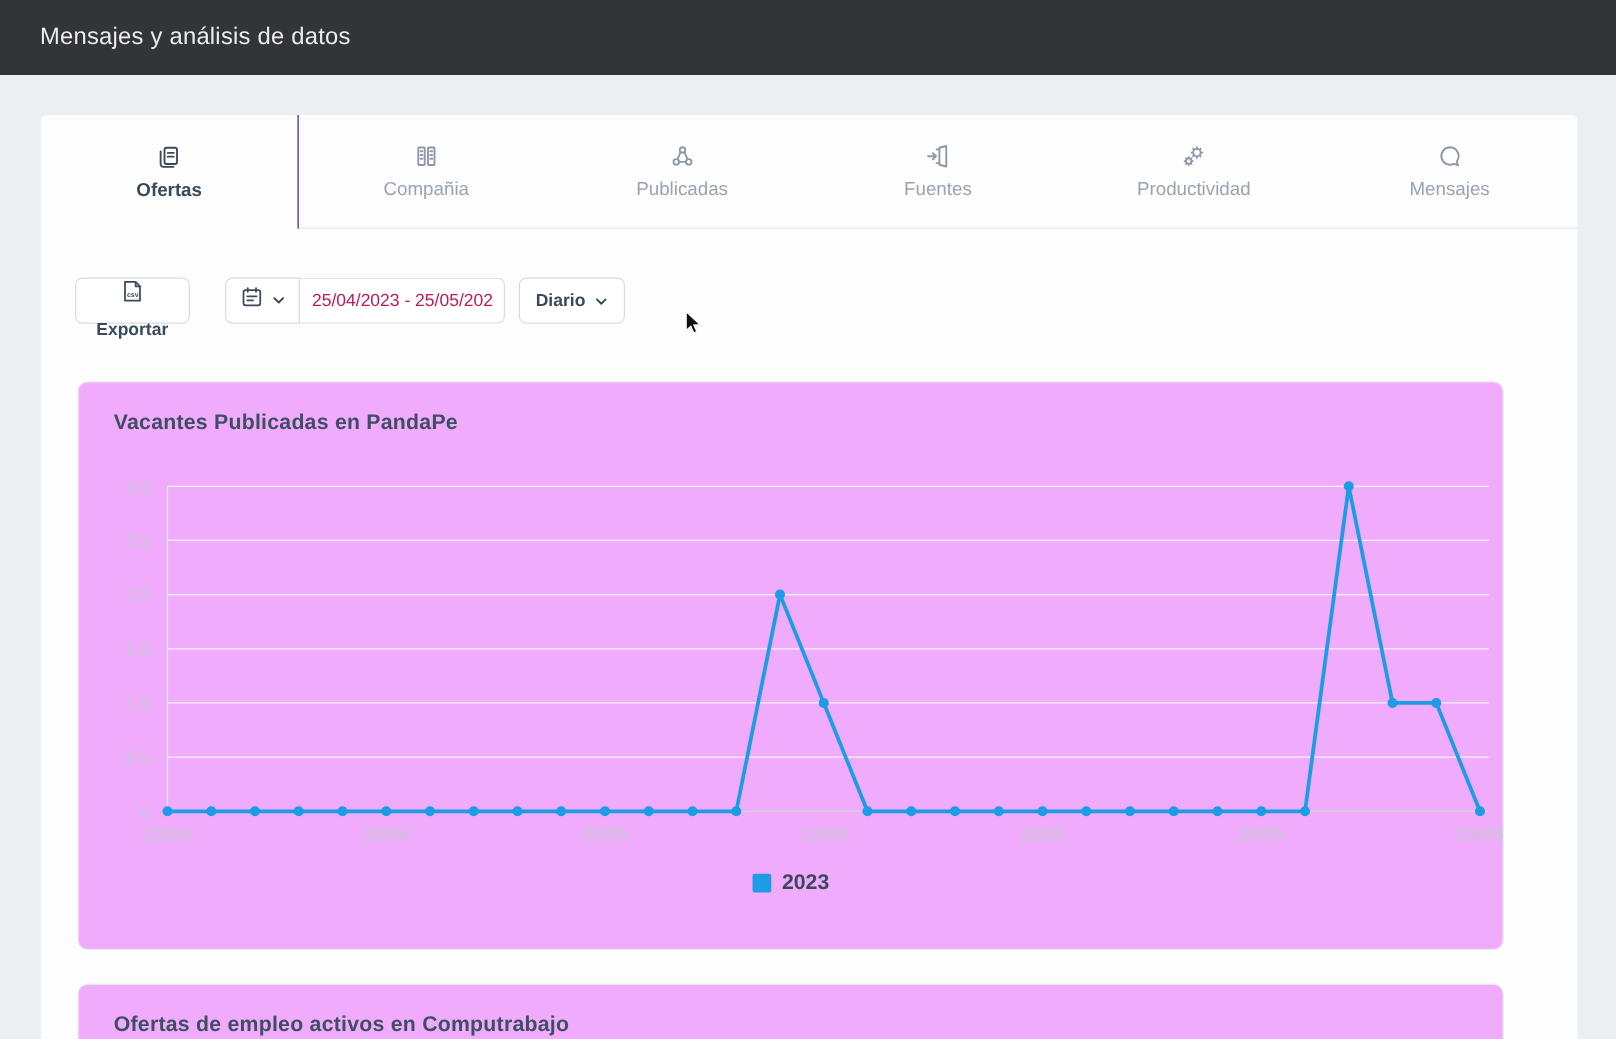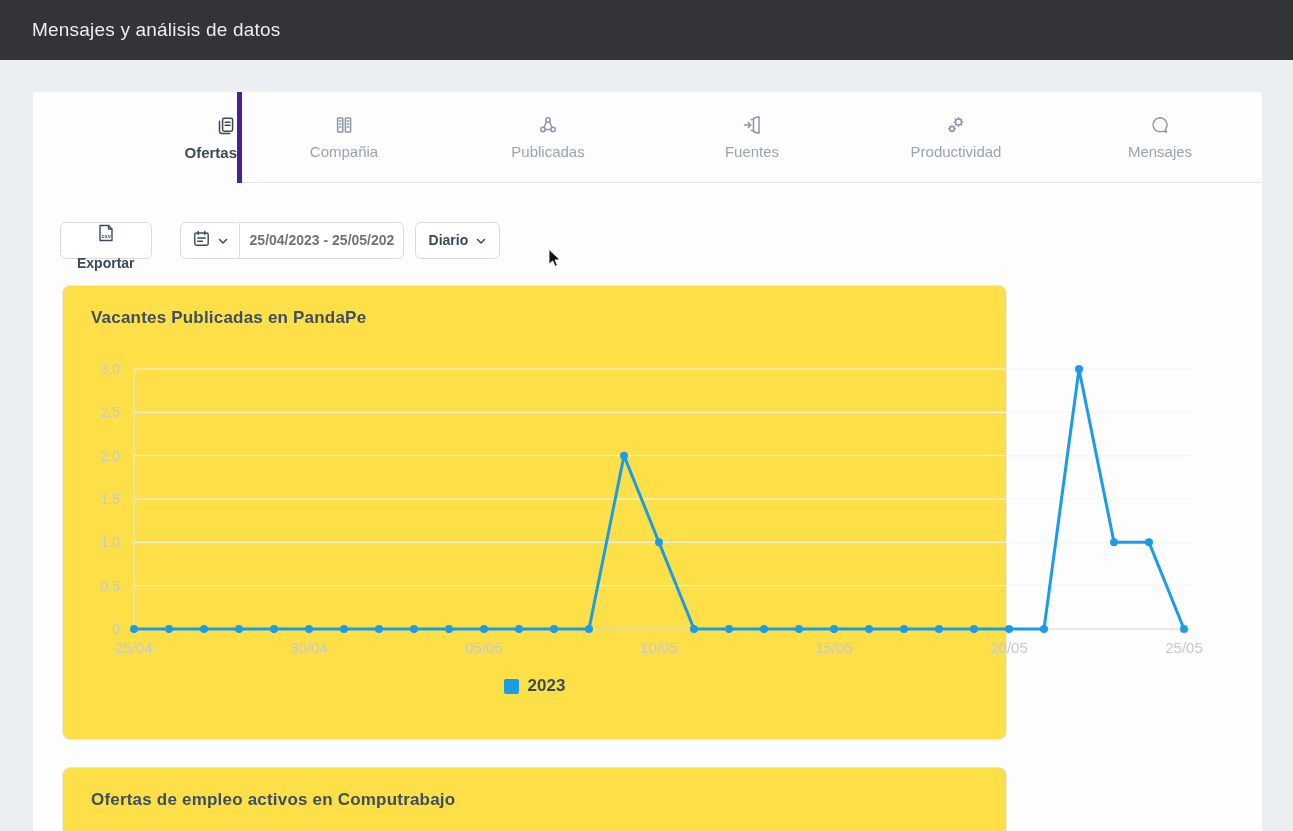--- a/index.html
+++ b/index.html
@@ -9,40 +9,40 @@
   .topbar { position:absolute; left:0; top:0; width:1293px; height:60px;
     background:#333438; display:flex; align-items:center; padding-left:32px; }
   .topbar-title { color:#ededed; font-size:19px; letter-spacing:.2px; }
 
   .container { position:absolute; left:33px; top:92px; width:1229px; height:739px;
     background:#fdfdfe; border-radius:4px 4px 0 0; }
 
   .tabbar { display:flex; width:100%; height:91px; }
   .tab { flex:1; display:flex; flex-direction:column; align-items:center;
     justify-content:center; gap:7px; border-bottom:1px solid #e4e7eb; cursor:pointer; }
-  .tab.active { border-bottom:none; border-right:5px solid #4c1d95;align-items:flex-end; }
+  .tab.active { border-bottom:none; border-right:1px solid #4c1d95; }
   .tab-label { font-size:15px; color:#9aa3b0; }
   .tab.active .tab-label { color:#3a4a5a; font-weight:bold; }
   .tab-icon svg { display:block; }
 
   .toolbar { position:absolute; left:27px; top:129px; height:38px; display:flex; align-items:center; }
   .btn { display:flex; align-items:center; gap:9px; height:37px; background:#fff;
     border:1px solid #d8dce2; border-radius:6px; padding:0 16px; cursor:pointer;
     color:#3a4a5a; font-size:14px; }
   .btn-export { font-weight:bold; margin-right:28px;flex-direction:column; }
   .date-group { display:flex; height:37px; margin-right:11px; }
   .date-cal { display:flex; align-items:center; gap:7px; padding:0 11px; background:#fff;
     border:1px solid #d8dce2; border-radius:6px 0 0 6px; cursor:pointer; }
   .date-text { display:flex; align-items:center; width:164px; padding:0 10px; background:#fff;
     border:1px solid #d8dce2; border-left:none; border-radius:0 6px 6px 0;
-    color:#737373; font-size:14px; white-space:nowrap; overflow:hidden; cursor:text;font-weight:bold; }
+    color:#be185d; font-size:14px; white-space:nowrap; overflow:hidden; cursor:text; }
   .btn-freq { gap:8px; font-weight:600; padding:4px 13px; }
 
-  .card { position:absolute; left:29px; width:945px; background:#fde047;
-    border:1px solid #e6e8ec; border-radius:8px; }
+  .card { position:absolute; left:29px; width:1141px; background:#f0abfc;
+    border:1px solid #e6e8ec; border-radius:8px;margin-top:20px; }
   .card-chart { top:193px; height:455px; }
   .card-second { top:675px; height:180px; }
   .card-title { position:absolute; left:28px; top:22px; font-size:17px; font-weight:bold;
     color:#3e4e63; letter-spacing:.2px; }
 
   #chart-svg { position:absolute; left:0; top:0; }
 
   .legend { position:absolute; left:0; top:390px; width:100%; display:flex;
     align-items:center; justify-content:center; gap:9px; }
   .legend-swatch { width:15px; height:15px; border-radius:2px; }

